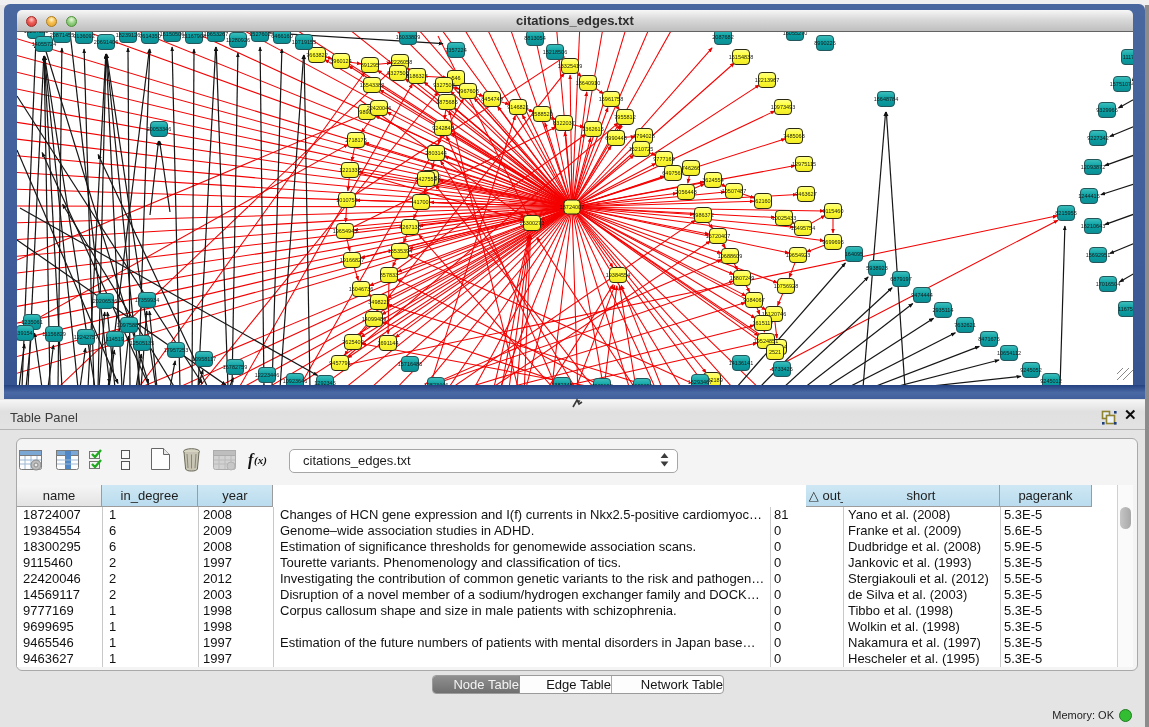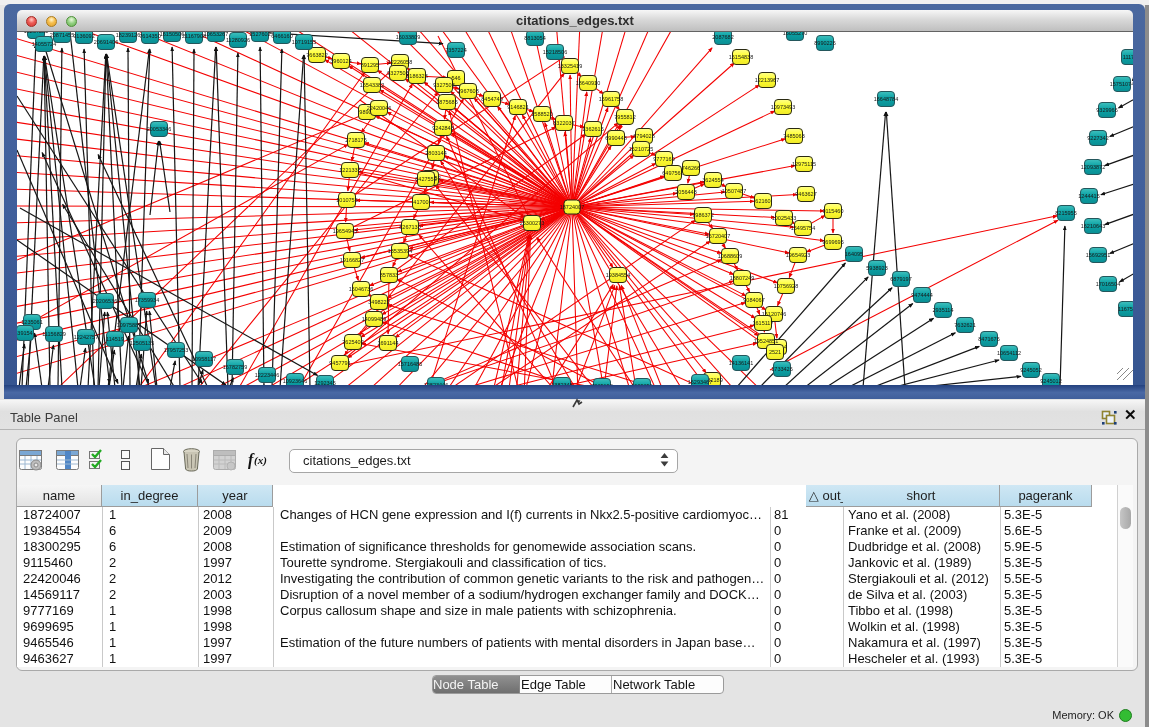--- a/index.html
+++ b/index.html
@@ -36,21 +36,21 @@
 .hgray{background:linear-gradient(#f6f6f6,#e3e3e3)}
 .hblue{background:linear-gradient(#cfe7f4,#b9dcee)}
 #tbody{left:17px;top:507px;width:1100px;height:160px;background:#fff}
 .vline{position:absolute;top:507px;height:160px;width:1px;background:#c9c9c9}
 .row{position:absolute;left:0;width:1149px;height:16px;font-size:13px;color:#111}
 .row span{position:absolute;top:0;white-space:nowrap}
 #sbar{left:1117px;top:485px;width:16px;height:182px;background:#fafafa;border-left:1px solid #d0d0d0}
 #sthumb{left:1119.5px;top:507px;width:11px;height:22px;background:linear-gradient(90deg,#c6c6c6,#a8a8a8);border-radius:6px}
 
 #tabs{left:432px;top:675px;width:292px;height:19px;border:1px solid #9b9b9b;border-radius:4px;background:#fdfdfd;font-size:13px}
-.tab{position:absolute;top:0;height:17px;line-height:17px;text-align:left;color:#141414}
+.tab{position:absolute;top:0;height:17px;line-height:17px;text-align:right;color:#141414}
 #tab1{left:0;width:87px;background:linear-gradient(#909090,#6f6f6f);color:#f4f4f4;border-radius:3px 0 0 3px;border-right:1px solid #888}
 #tab2{left:88px;width:91px;border-right:1px solid #aaa}
 #tab3{left:180px;width:110px}
 #mem{left:auto;right:35px;top:709px;font-size:11px;color:#232323}
 #memdot{left:1119px;top:709px;width:13px;height:13px;border-radius:50%;background:#33bd33;border:1.5px solid #1f7d1f}
 #spl{left:570px;top:398px}
 </style></head>
 <body>
 <div class="abs" id="topbg"></div>
 <div class="abs" id="win"></div>
@@ -796,40 +796,41 @@
 <span style="left:203px">2008</span>
     <span style="left:280px">Changes of HCN gene expression and I(f) currents in Nkx2.5-positive cardiomyoc…</span>
 <span style="left:774px">81</span>
     <span style="left:848px">Yano et al. (2008)</span>
 <span style="left:1004px">5.3E-5</span>
   </div>
 <div class="row" style="top:523px">
 <span style="left:23px">19384554</span>
     <span style="left:109px">6</span>
 <span style="left:203px">2009</span>
+    <span style="left:280px">Genome–wide association studies in ADHD.</span>
 <span style="left:774px">0</span>
     <span style="left:848px">Franke et al. (2009)</span>
 <span style="left:1004px">5.6E-5</span>
   </div>
 <div class="row" style="top:539px">
 <span style="left:23px">18300295</span>
     <span style="left:109px">6</span>
 <span style="left:203px">2008</span>
     <span style="left:280px">Estimation of significance thresholds for genomewide association scans.</span>
 <span style="left:774px">0</span>
     <span style="left:848px">Dudbridge et al. (2008)</span>
 <span style="left:1004px">5.9E-5</span>
   </div>
 <div class="row" style="top:555px">
 <span style="left:23px">9115460</span>
     <span style="left:109px">2</span>
 <span style="left:203px">1997</span>
-    <span style="left:280px">Tourette syndrome. Stergiakouli and classification of tics.</span>
+    <span style="left:280px">Tourette variants. Phenomenology and classification of tics.</span>
 <span style="left:774px">0</span>
-    <span style="left:848px">Jankovic et al. (1989)</span>
+    <span style="left:848px">Jankovic et al. (1993)</span>
 <span style="left:1004px">5.3E-5</span>
   </div>
 <div class="row" style="top:571px">
 <span style="left:23px">22420046</span>
     <span style="left:109px">2</span>
 <span style="left:203px">2012</span>
     <span style="left:280px">Investigating the contribution of common genetic variants to the risk and pathogen…</span>
 <span style="left:774px">0</span>
     <span style="left:848px">Stergiakouli et al. (2012)</span>
 <span style="left:1004px">5.5E-5</span>
@@ -867,21 +868,21 @@
     <span style="left:280px">Estimation of the future numbers of patients with mental disorders in Japan base…</span>
 <span style="left:774px">0</span>
     <span style="left:848px">Nakamura et al. (1997)</span>
 <span style="left:1004px">5.3E-5</span>
   </div>
 <div class="row" style="top:651px">
 <span style="left:23px">9463627</span>
     <span style="left:109px">1</span>
 <span style="left:203px">1997</span>
 <span style="left:774px">0</span>
-    <span style="left:848px">Hescheler et al. (1993)</span>
+    <span style="left:848px">Hescheler et al. (1995)</span>
 <span style="left:1004px">5.3E-5</span>
   </div>
 <div class="abs" id="tabs">
     <div class="tab" id="tab1">Node Table</div>
     <div class="tab" id="tab2">Edge Table</div>
     <div class="tab" id="tab3">Network Table</div>
   </div>
 <div class="abs" id="mem">Memory: OK</div>
 <div class="abs" id="memdot"></div>
 </body></html>

